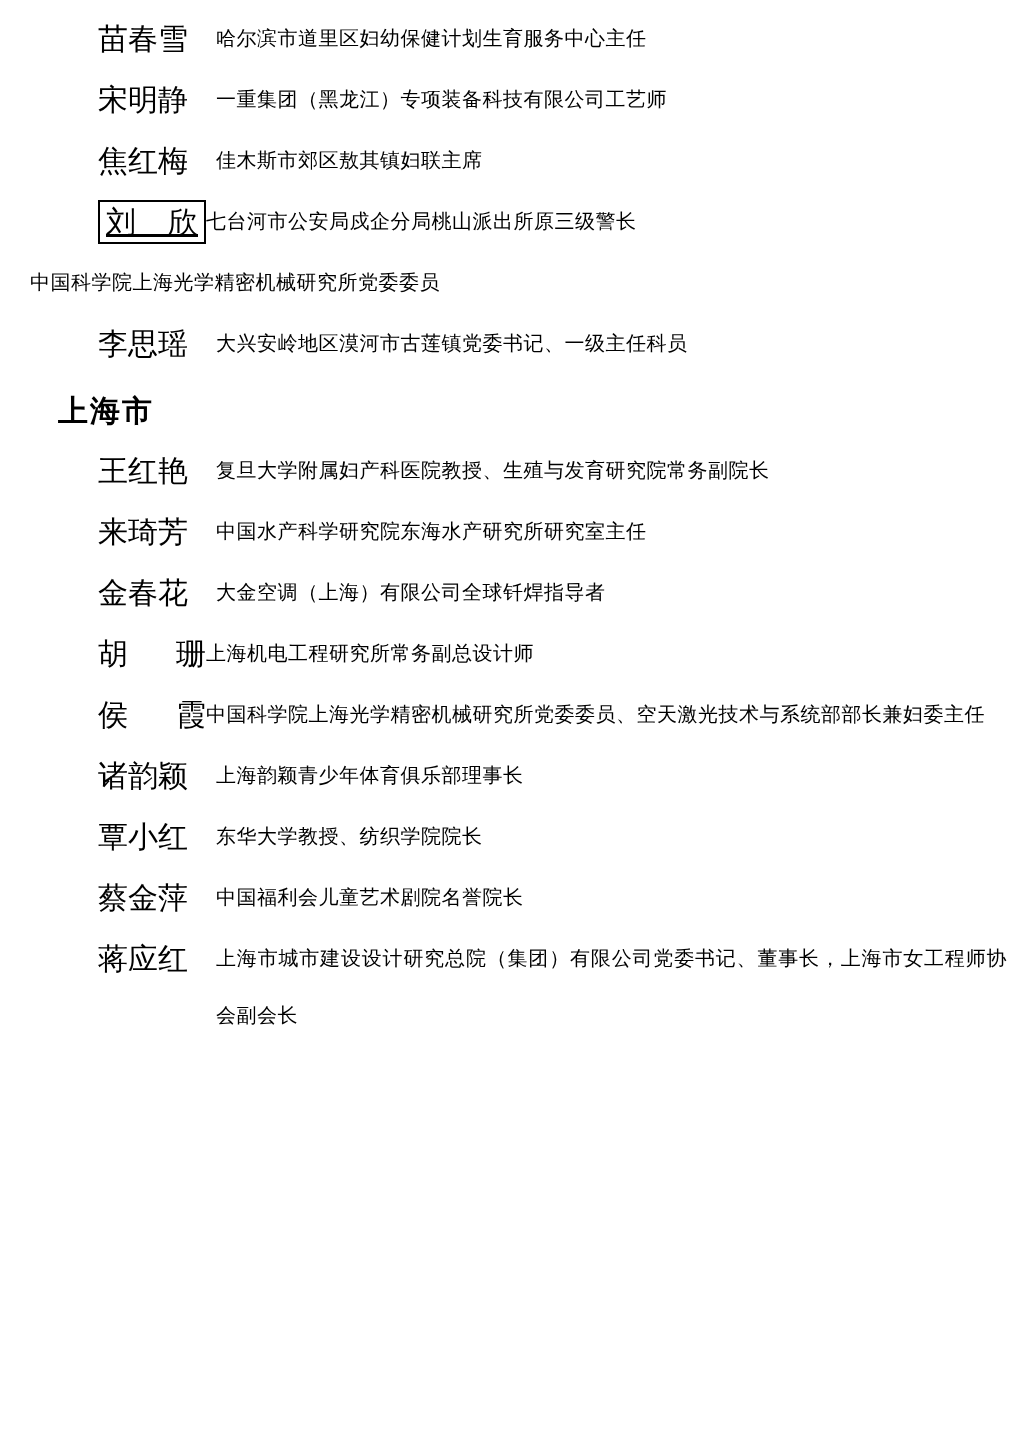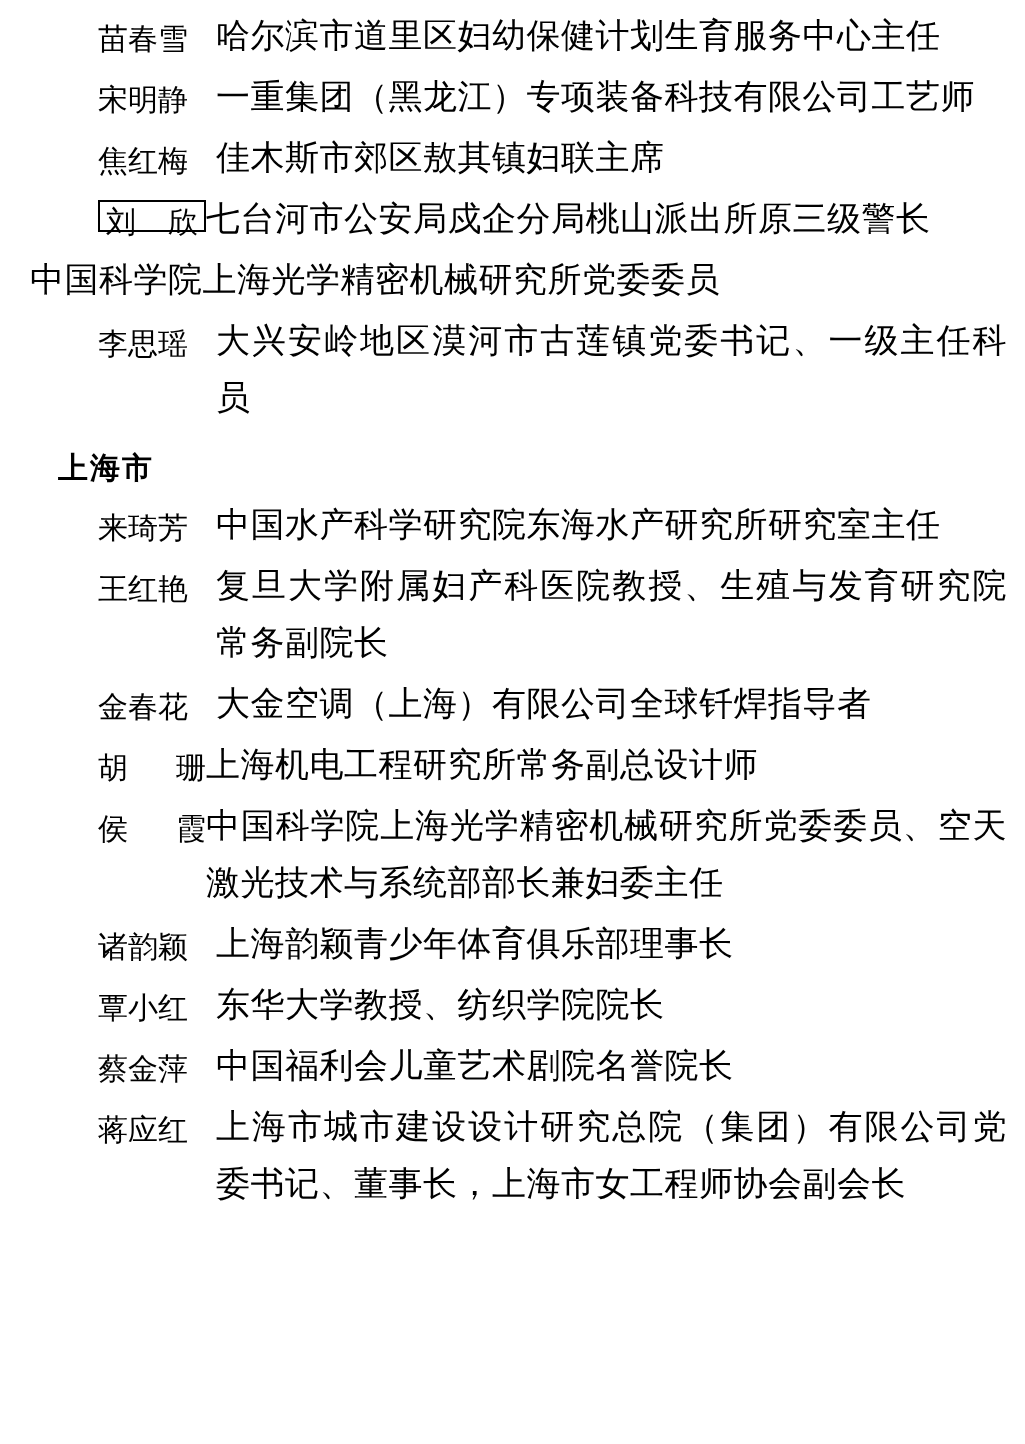--- a/index.html
+++ b/index.html
@@ -38,37 +38,37 @@
   
   .name.spread {
     display: inline-block;
     text-align: justify;
     text-align-last: justify;
     width: 108px;
   }
   .name.boxed {
     border: 2px solid #000;
     width: 108px;
-    height: 32px;
+    height: 44px;
     line-height: 40px;
     margin-top: 7px;
     padding: 0 6px;
     text-align: justify;
     text-align-last: justify;
     box-sizing: border-box;
+    text-decoration: underline;
   }
   .desc {
     flex: 1 1 auto;
-    font-size: 34px;
+    font-size: 20px;
     line-height: 57px;
     text-align: justify;
     text-justify: inter-ideograph;
     letter-spacing: 0.5px;
     padding-right: 4px;
-    font-family: Liberation Mono, monospace;
   }
   .section-heading {
     font-family: "DejaVu Sans", "Liberation Sans", sans-serif;
     font-weight: bold;
     font-size: 30px;
     line-height: 58px;
     margin-left: 28px;
     margin-top: 10px;
     margin-bottom: 2px;
     letter-spacing: 2px;
@@ -102,26 +102,26 @@
     <div class="entry">
       <div class="name">李思瑶</div>
       <div class="desc">大兴安岭地区漠河市古莲镇党委书记、一级主任科员</div>
     </div>
   </div>
 
   <div class="section-heading">上海市</div>
 
   <div>
     <div class="entry">
+      <div class="name">王红艳</div>
+      <div class="desc">复旦大学附属妇产科医院教授、生殖与发育研究院常务副院长</div>
+    </div>
+    <div class="entry">
       <div class="name">来琦芳</div>
       <div class="desc">中国水产科学研究院东海水产研究所研究室主任</div>
-    </div>
-    <div class="entry">
-      <div class="name">王红艳</div>
-      <div class="desc">复旦大学附属妇产科医院教授、生殖与发育研究院常务副院长</div>
     </div>
     <div class="entry">
       <div class="name">金春花</div>
       <div class="desc">大金空调（上海）有限公司全球钎焊指导者</div>
     </div>
     <div class="entry">
       <div class="name spread">胡珊</div>
       <div class="desc">上海机电工程研究所常务副总设计师</div>
     </div>
     <div class="entry">

